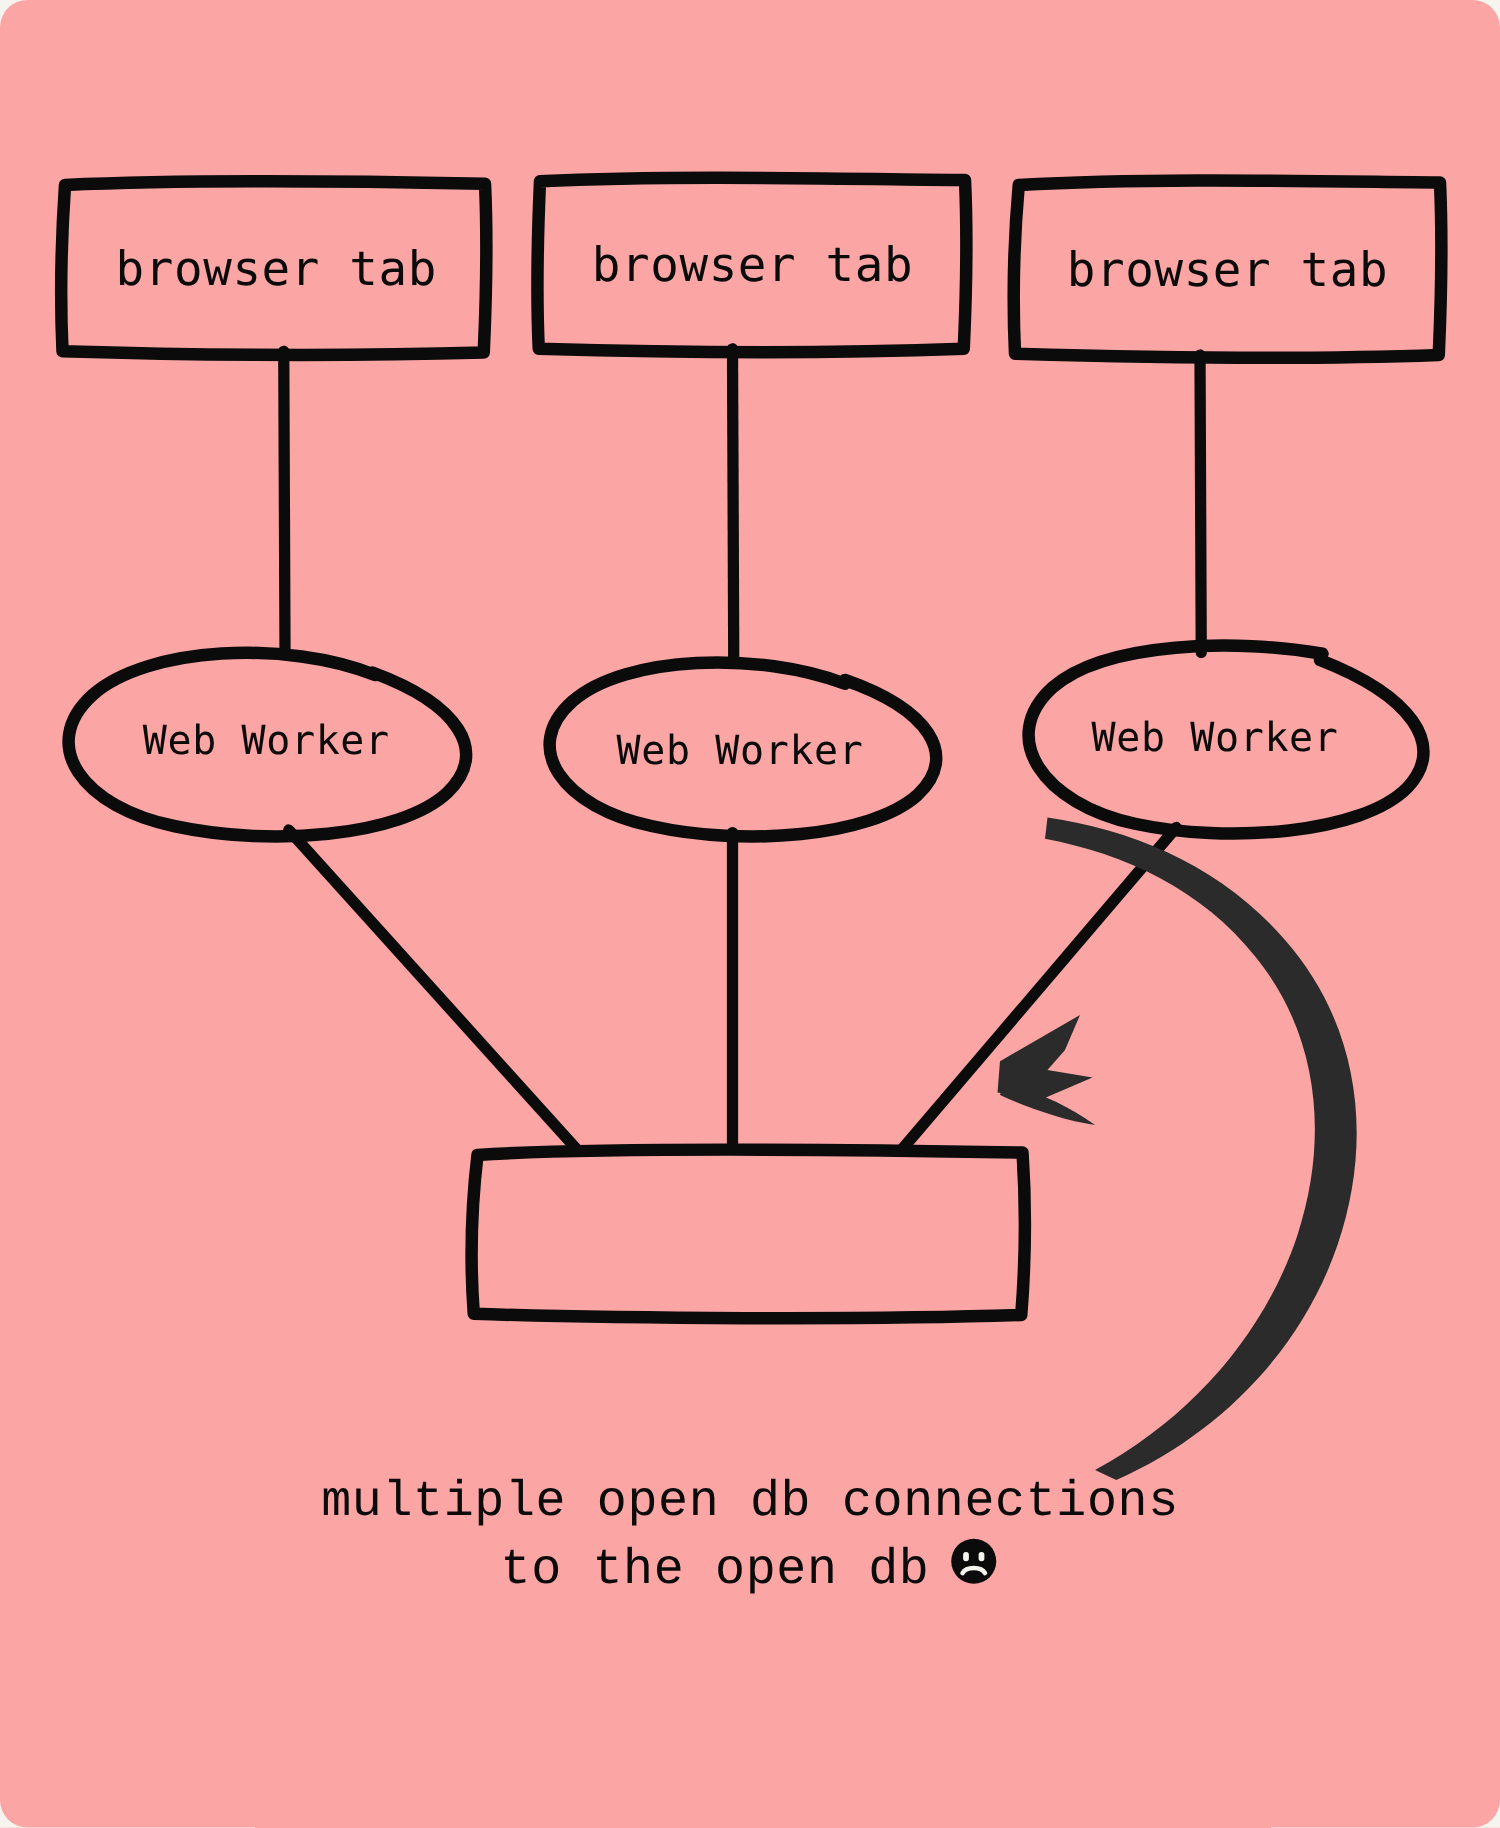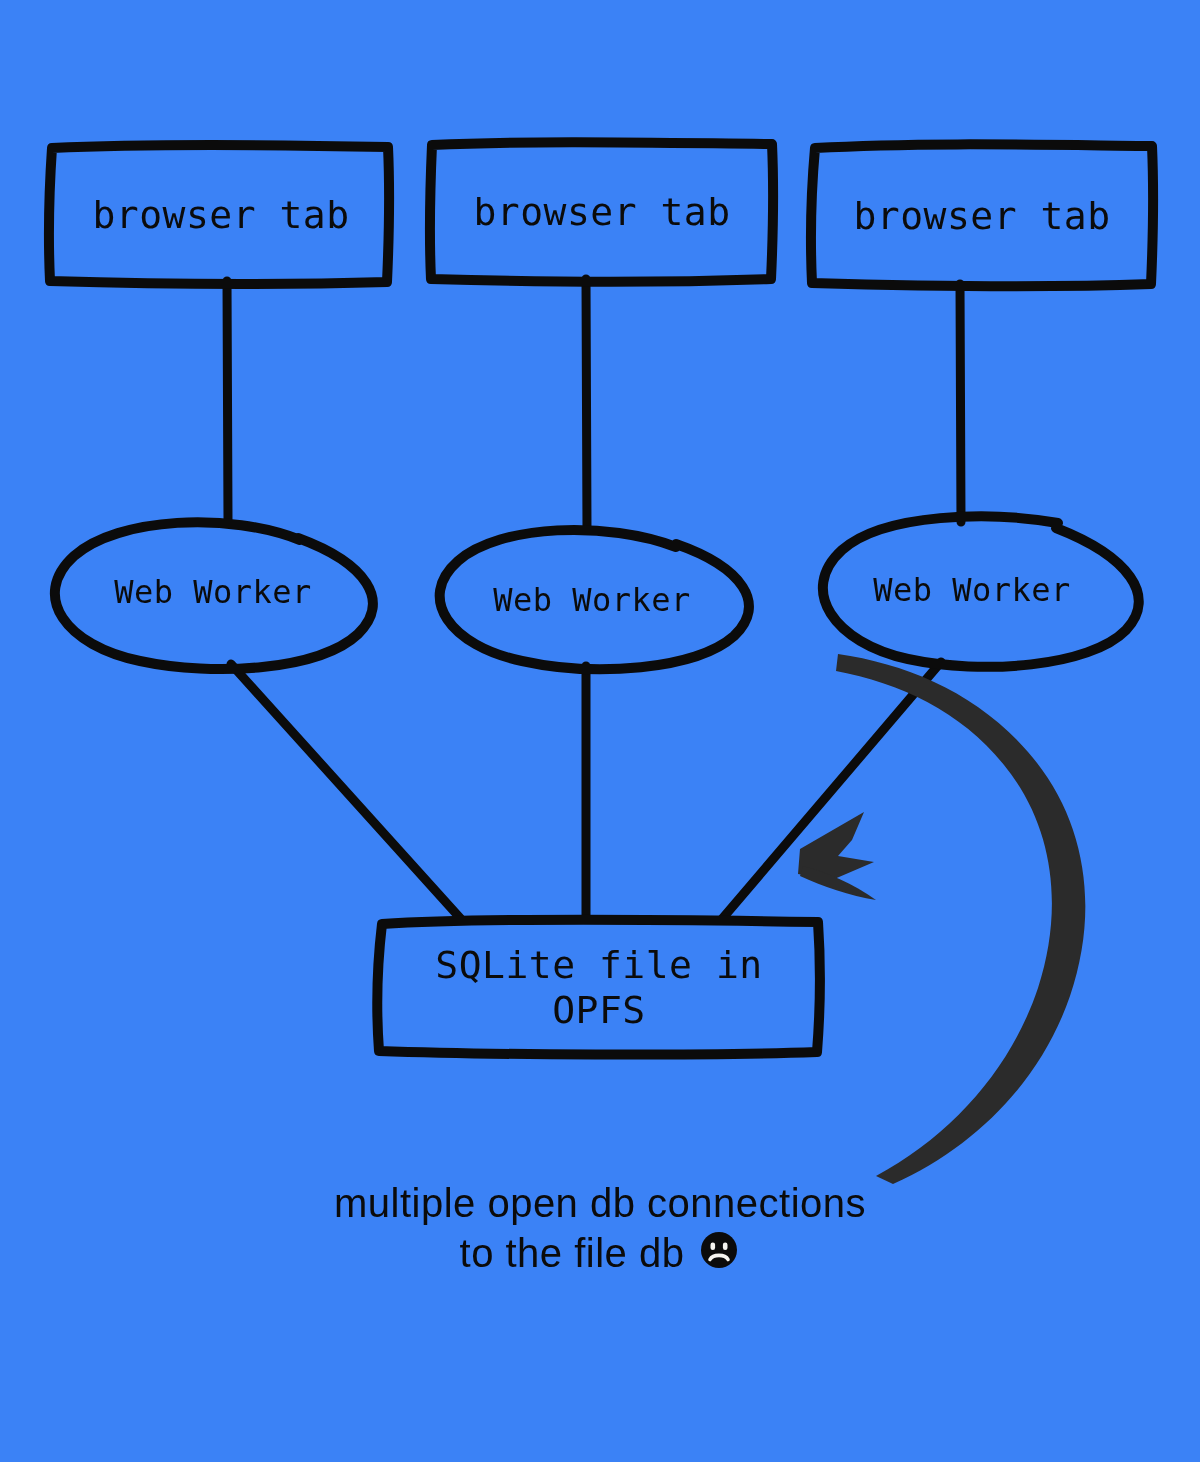--- a/index.html
+++ b/index.html
@@ -4,23 +4,24 @@
 <style>
   html, body {
     margin: 0;
     padding: 0;
     background: #F5F4EF;
   }
   #canvas {
     position: relative;
     width: 1200px;
     height: 1462px;
-    background: #3b82f6;
+    background: #fca5a5;
     overflow: hidden;
     font-family: "DejaVu Sans Mono", "Liberation Mono", monospace;
+    border-radius: 22px;
   }
   #diagram-svg {
     position: absolute;
     inset: 0;
     width: 1200px;
     height: 1462px;
     display: block;
   }
   .node-label {
     position: absolute;
@@ -36,21 +37,21 @@
   }
   .tab-label { font-size: 38px; letter-spacing: 0.5px; }
   .worker-label { font-size: 32px; letter-spacing: 0.5px; }
   .store-label { font-size: 38px; letter-spacing: 0.5px; }
   .caption {
     position: absolute;
     left: 0;
     top: 1178px;
     width: 1200px;
     text-align: center;
-    font-family: Liberation Sans, sans-serif;
+    font-family: Liberation Mono, monospace;
     font-size: 40px;
     line-height: 1.25;
     color: #0B0B0B;
     letter-spacing: 0.5px;
   }
   .caption-line { display: block; }
   .sad-face {
     display: inline-block;
     vertical-align: -4px;
     margin-left: 14px;
@@ -143,26 +144,24 @@
   </svg>
 
   <div class="node-label tab-label" style="left:52px;  top:148px;  width:338px; height:134px;">browser tab</div>
   <div class="node-label tab-label" style="left:432px; top:145px;  width:340px; height:134px;">browser tab</div>
   <div class="node-label tab-label" style="left:812px; top:148px;  width:340px; height:136px;">browser tab</div>
 
   <div class="node-label worker-label" style="left:56px;  top:520px; width:314px; height:146px;">Web Worker</div>
   <div class="node-label worker-label" style="left:436px; top:528px; width:312px; height:146px;">Web Worker</div>
   <div class="node-label worker-label" style="left:814px; top:518px; width:316px; height:146px;">Web Worker</div>
 
-  <div class="node-label store-label" style="left:379px; top:922px; width:440px; height:132px;">SQLite file in
-OPFS</div>
 
   <div class="caption">
     <span class="caption-line">multiple open db connections</span>
-    <span class="caption-line"><span>to the file db</span><span class="sad-face">
+    <span class="caption-line"><span>to the open db</span><span class="sad-face">
         <svg width="42" height="42" viewBox="0 0 42 42" xmlns="http://www.w3.org/2000/svg">
           <circle cx="21" cy="21" r="18" fill="#0B0B0B"></circle>
           <rect x="12.5" y="13.5" width="4.6" height="7.5" rx="2.2" fill="#F5F4EF"></rect>
           <rect x="24.9" y="13.5" width="4.6" height="7.5" rx="2.2" fill="#F5F4EF"></rect>
           <path d="M12 30.5 C 15 25, 27 25, 30 30.5" stroke="#F5F4EF" stroke-width="3.6" fill="none" stroke-linecap="round"></path>
         </svg>
       </span></span>
   </div>
 
 </div>

